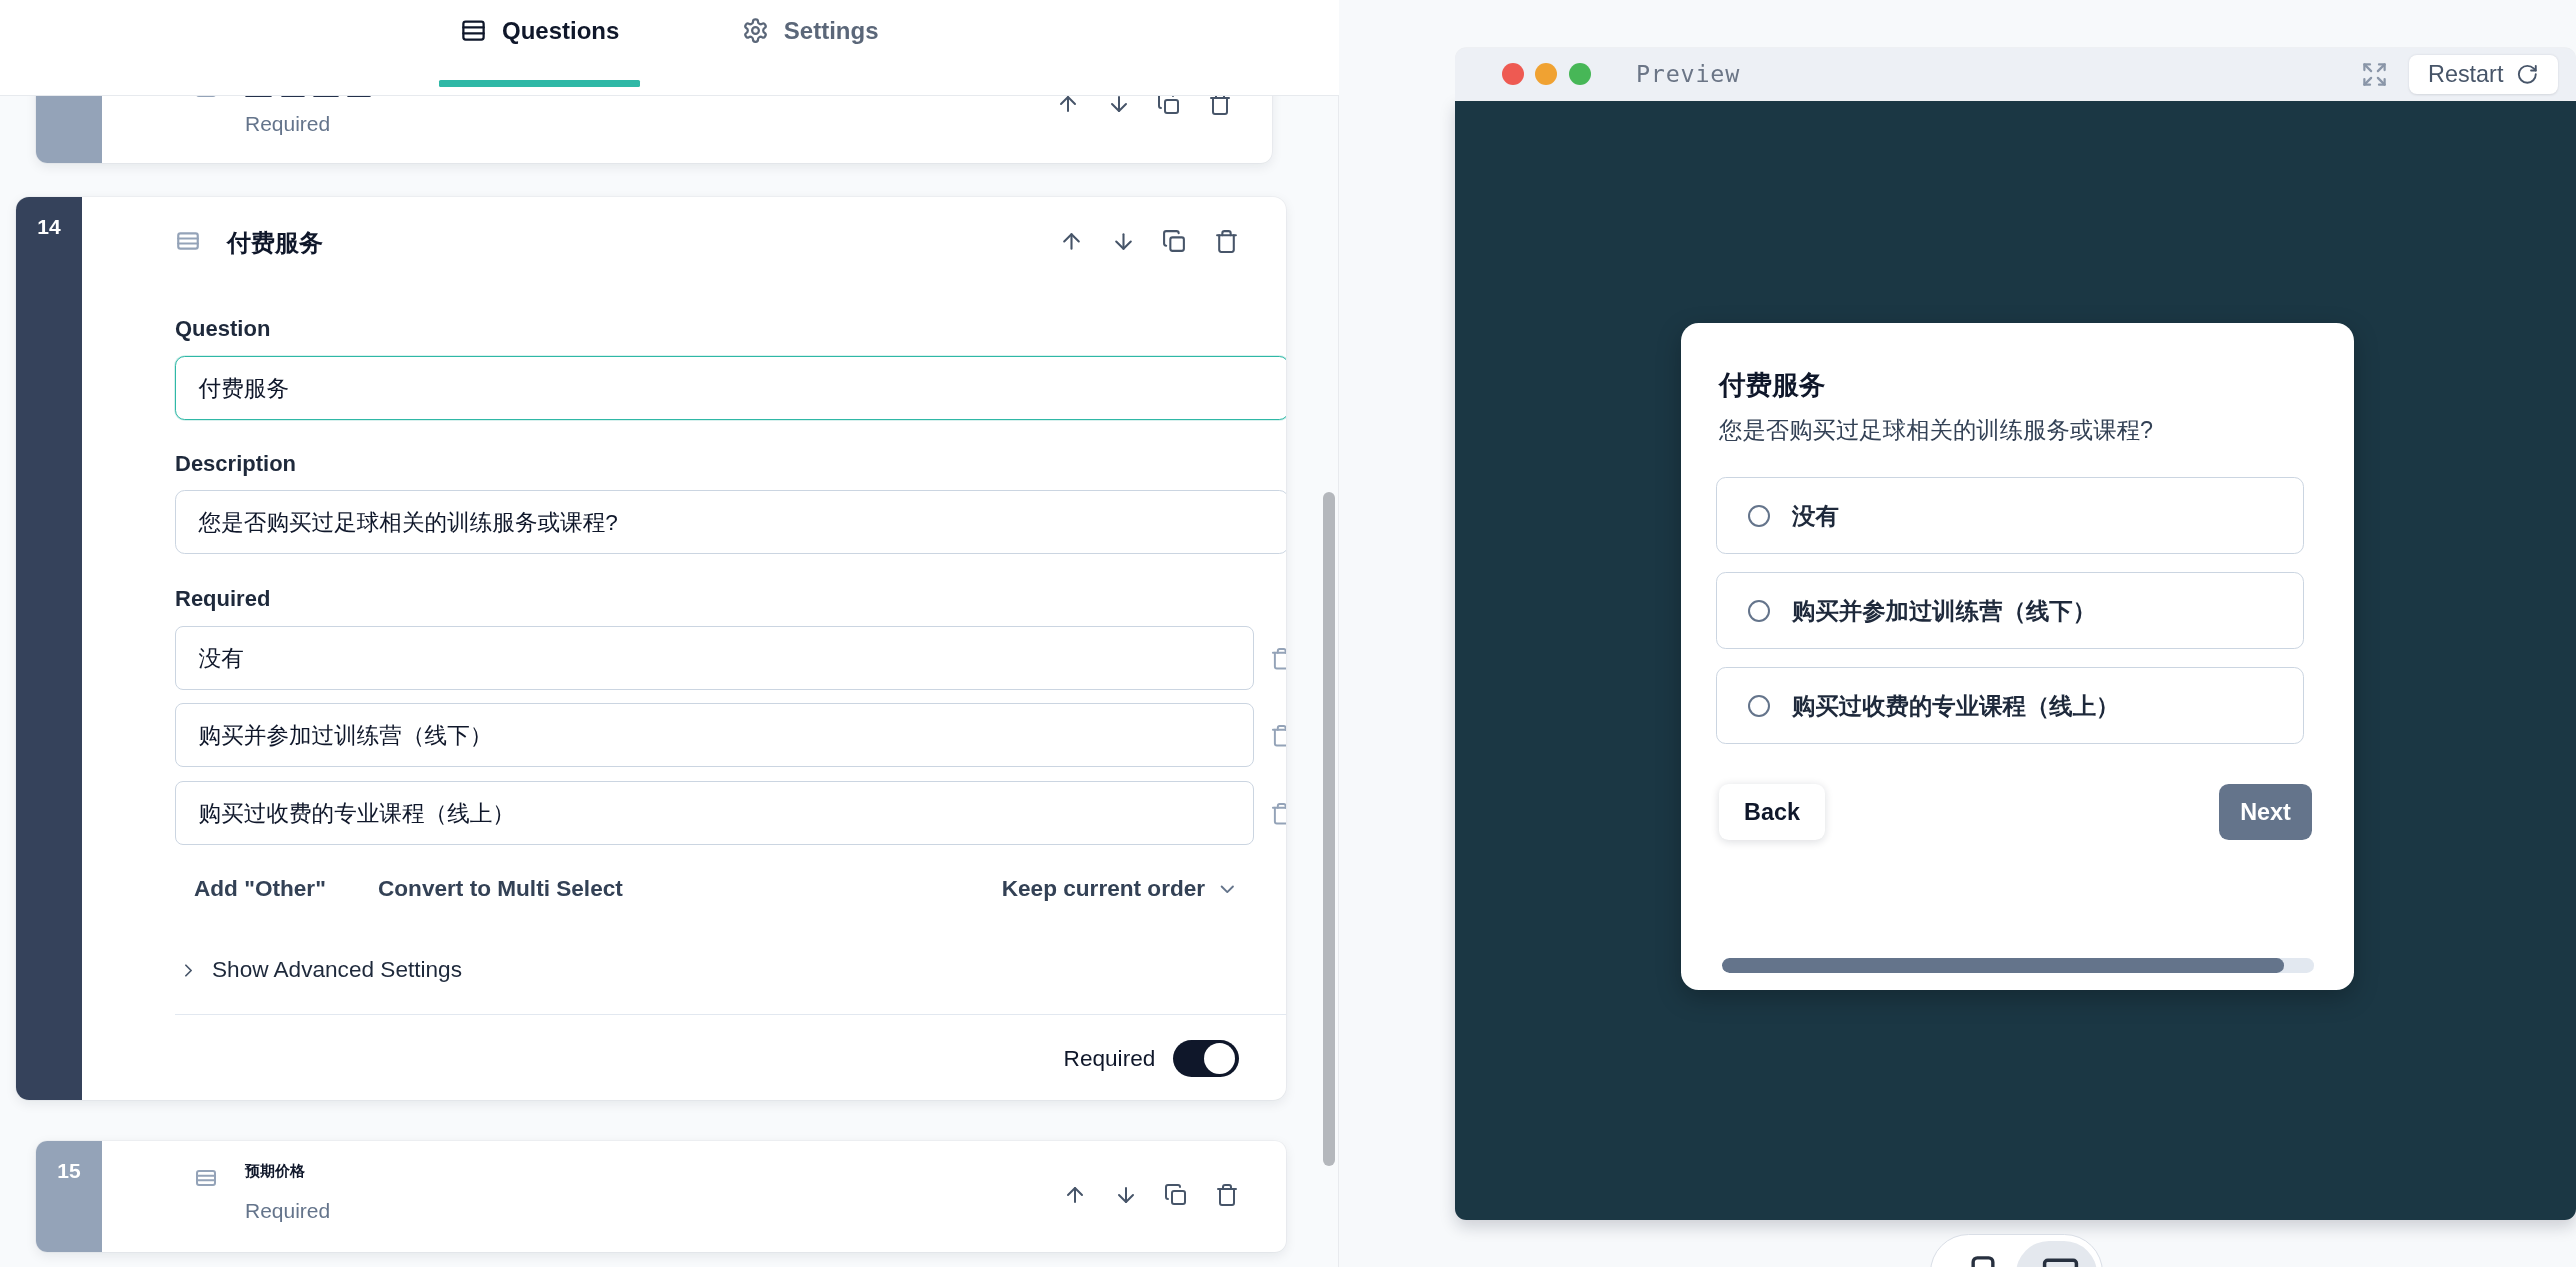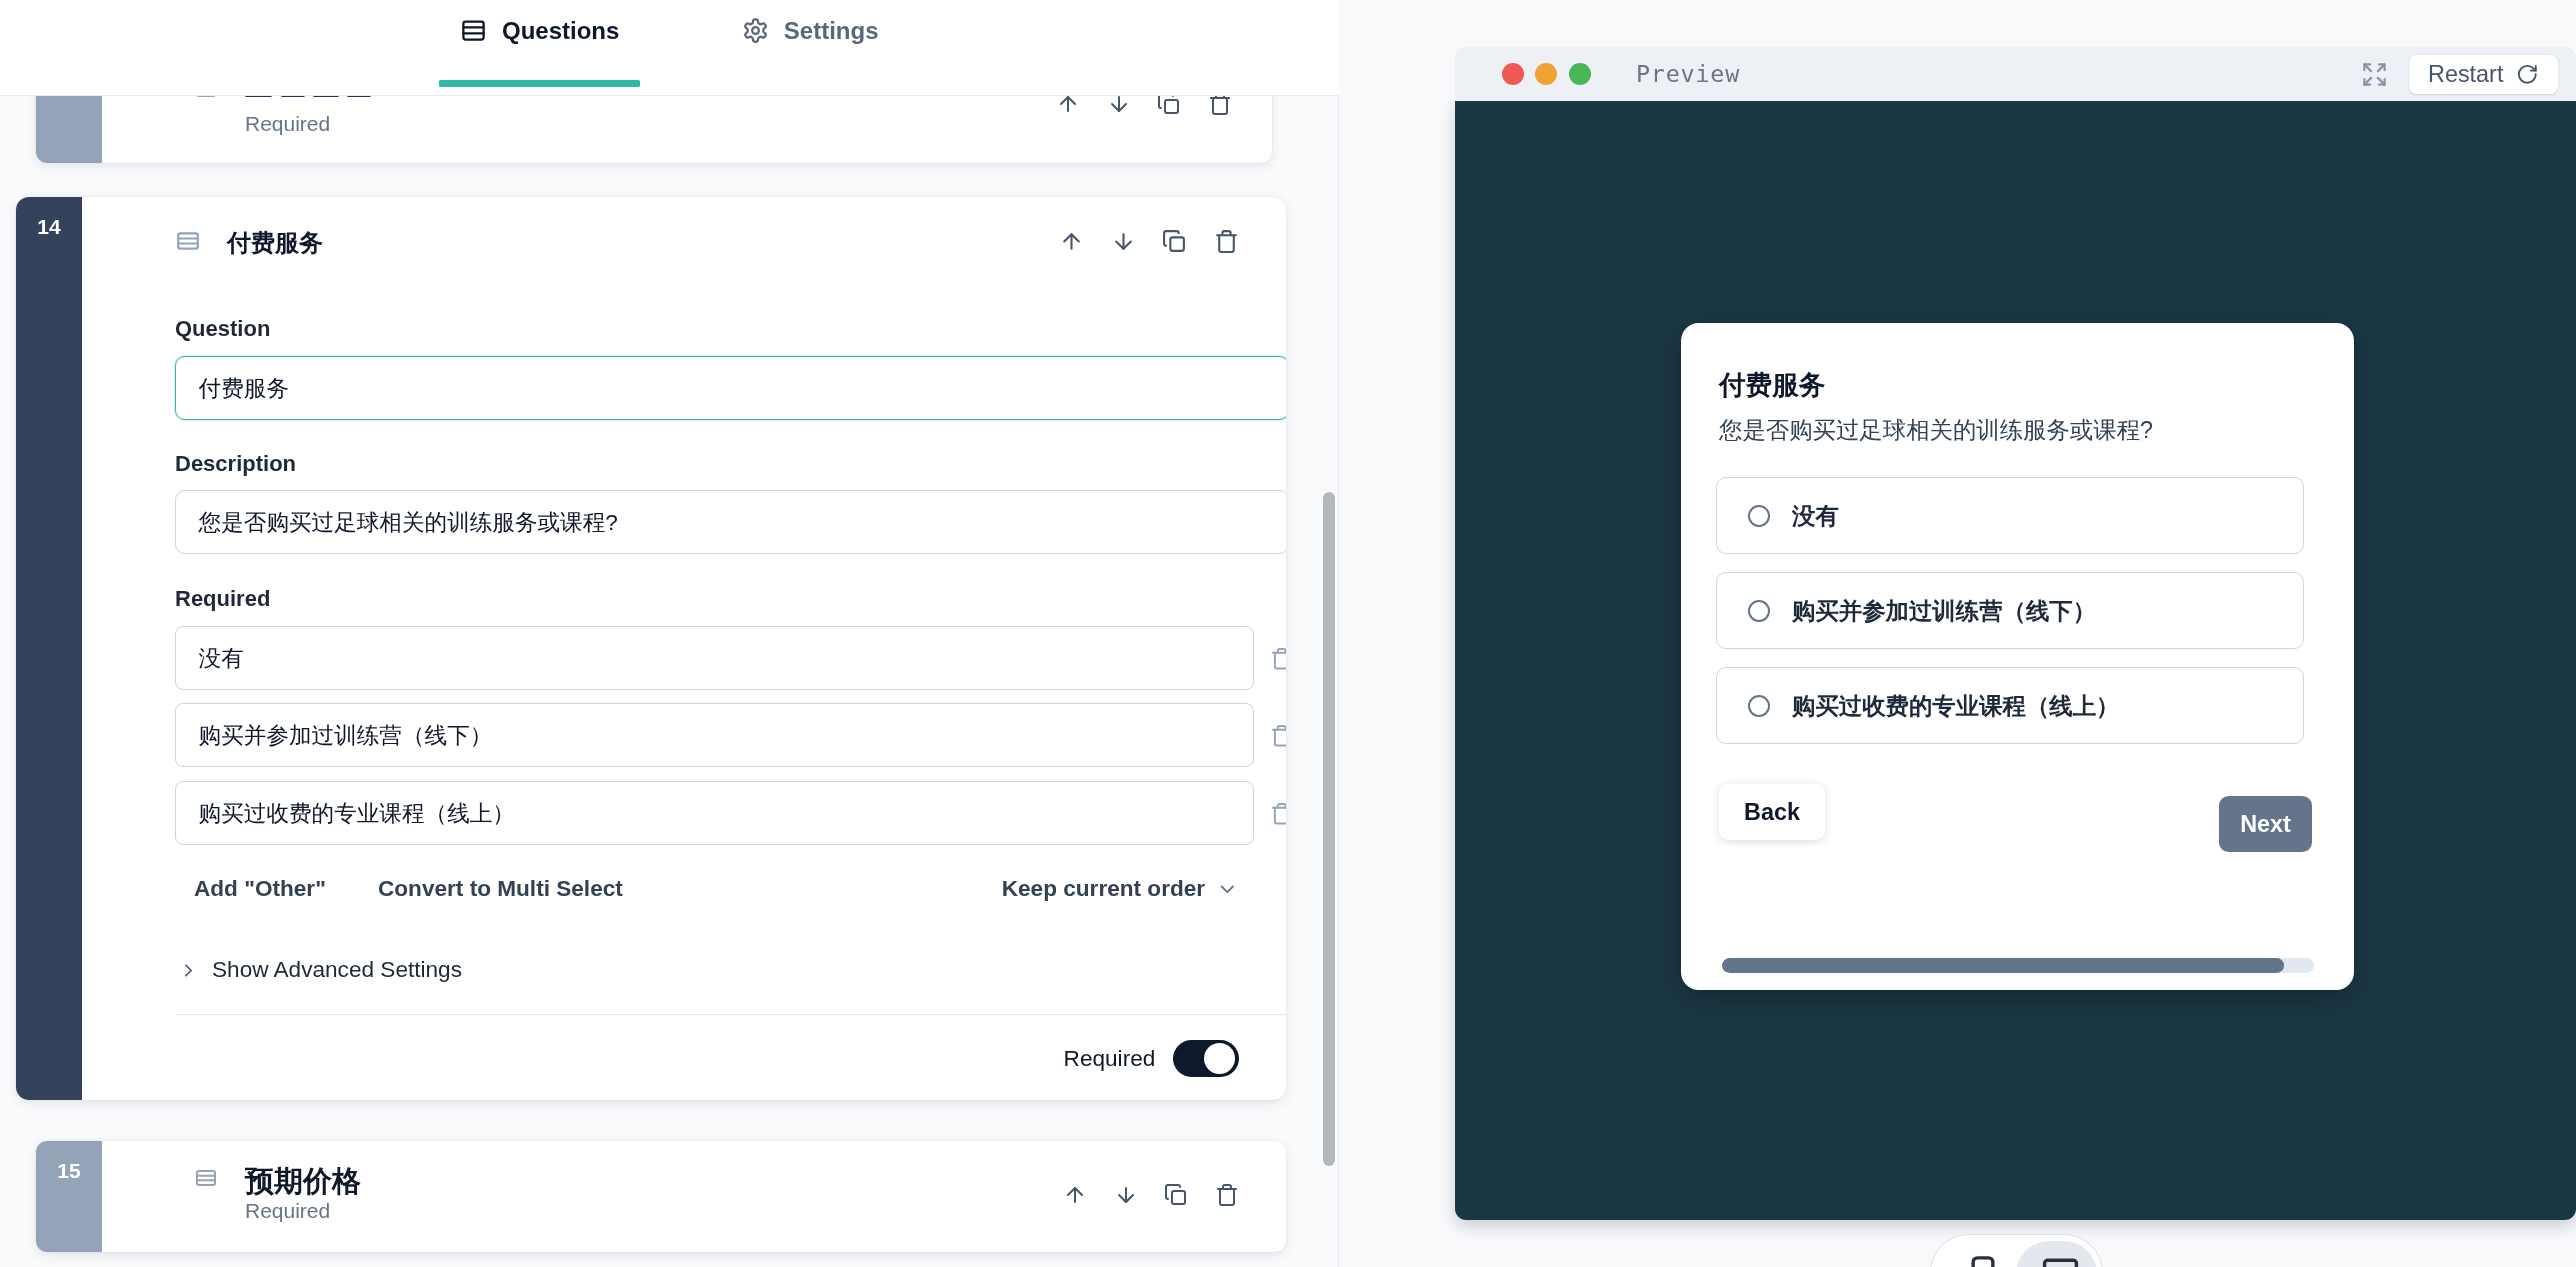--- a/index.html
+++ b/index.html
@@ -53,21 +53,21 @@
 
   .preview-dark { left:1455px; top:101px; width:1121px; height:1119px; background:#1b3744; border-radius:0 0 11.3px 11.3px; box-shadow:0 6.4px 16px rgba(15,23,42,.18); }
 
   .survey-card { position:absolute; left:226px; top:222px; width:673px; height:667px; background:#ffffff; border-radius:17.7px; box-shadow:0 8px 24px rgba(0,0,0,.25); }
   .survey-q { position:absolute; left:38px; top:44px; font-size:26.6px; font-weight:700; color:#0f172a; }
   .survey-d { position:absolute; left:38px; top:91px; font-size:23.4px; color:#334155; }
   .opt-box { position:absolute; left:35px; width:588px; height:77px; border:1.6px solid #cbd5e1; border-radius:9.7px; background:#fff; display:flex; align-items:center; cursor:pointer; }
   .radio { width:22px; height:22px; border:2px solid #64748b; border-radius:50%; margin-left:31px; flex:0 0 auto; }
   .opt-label { margin-left:22px; font-size:23.4px; font-weight:600; color:#1e293b; }
   .btn-back { position:absolute; left:38px; top:461px; width:106px; height:56px; background:#fff; border-radius:9.7px; box-shadow:0 1.6px 8px rgba(15,23,42,.14); display:flex; align-items:center; justify-content:center; font-size:23.4px; font-weight:600; color:#0f172a; cursor:pointer; }
-  .btn-next { position:absolute; left:538px; top:461px; width:93px; height:56px; background:#64748b; border-radius:9.7px; display:flex; align-items:center; justify-content:center; font-size:23.4px; font-weight:600; color:#ffffff; cursor:pointer;margin-top:12px; }
+  .btn-next { position:absolute; left:538px; top:461px; width:93px; height:56px; background:#64748b; border-radius:9.7px; display:flex; align-items:center; justify-content:center; font-size:23.4px; font-weight:600; color:#ffffff; cursor:pointer; }
   .powered { position:absolute; left:0; top:585px; width:100%; text-align:center; font-size:19.3px; color:#9aa3b2; }
   .powered b { color:#57606f; font-weight:700; }
   .progress-track { position:absolute; left:41px; top:635px; width:592px; height:14.5px; background:#e2e8f0; border-radius:7.3px; overflow:hidden; }
   .progress-fill { height:100%; background:#64748b; border-radius:7.3px; }
 
   .device-toggle { left:1930px; top:1234px; width:173px; height:77px; background:#ffffff; border:1.6px solid #d9dee6; border-radius:39px; z-index:3; }
   .device-hl { position:absolute; left:85px; top:5.6px; width:81px; height:66px; background:#e4e8ee; border-radius:33px; }
   .dev-icon { position:absolute; color:#27303f; }
 </style>
 </head>
@@ -246,21 +246,21 @@
         <span>15</span>
       </div>
     <div class="qcard-body">
       <span class="abs sliver-icon" style="left:92px; top:25px;">
         <svg width="24" height="24" viewBox="0 0 24 24" fill="none" stroke="currentColor" stroke-width="2" stroke-linecap="round">
             <rect x="3" y="5" width="18" height="14" rx="2"></rect>
             <line x1="3" y1="9.7" x2="21" y2="9.7"></line>
             <line x1="3" y1="14.3" x2="21" y2="14.3"></line>
           </svg>
       </span>
-      <div class="abs" style="left:143px; top:21px; font-size:29px; font-weight:700; color:#0f172a;">预期价格</div>
+      <div class="abs" style="left:143px; top:21px; font-size:15px; font-weight:700; color:#0f172a;">预期价格</div>
       <div class="abs" style="left:143px; top:58px; font-size:21px; color:#64748b;">Required</div>
       <div class="toolbar" style="right:47px; top:42px;">
         <span class="tbtn">
             <svg width="24" height="24" viewBox="0 0 24 24" fill="none" stroke="currentColor" stroke-width="2" stroke-linecap="round" stroke-linejoin="round">
               <path d="M12 19V5"></path>
               <path d="m5 12 7-7 7 7"></path>
             </svg>
           </span>
         <span class="tbtn">
             <svg width="24" height="24" viewBox="0 0 24 24" fill="none" stroke="currentColor" stroke-width="2" stroke-linecap="round" stroke-linejoin="round">

